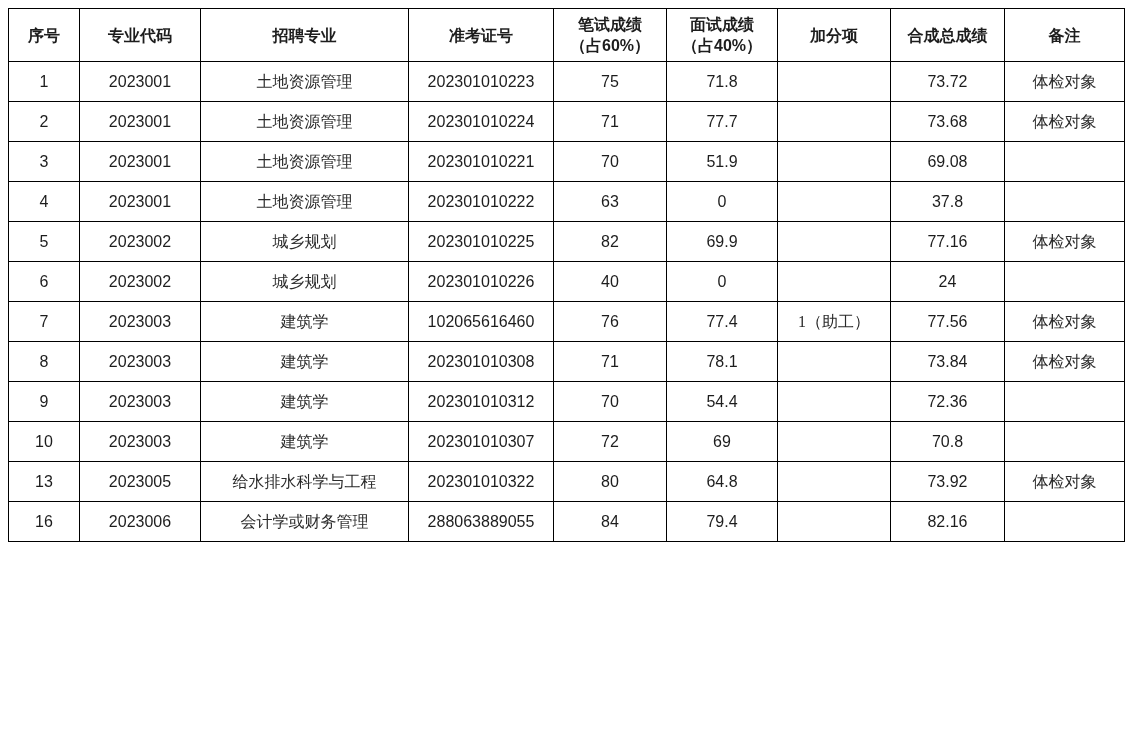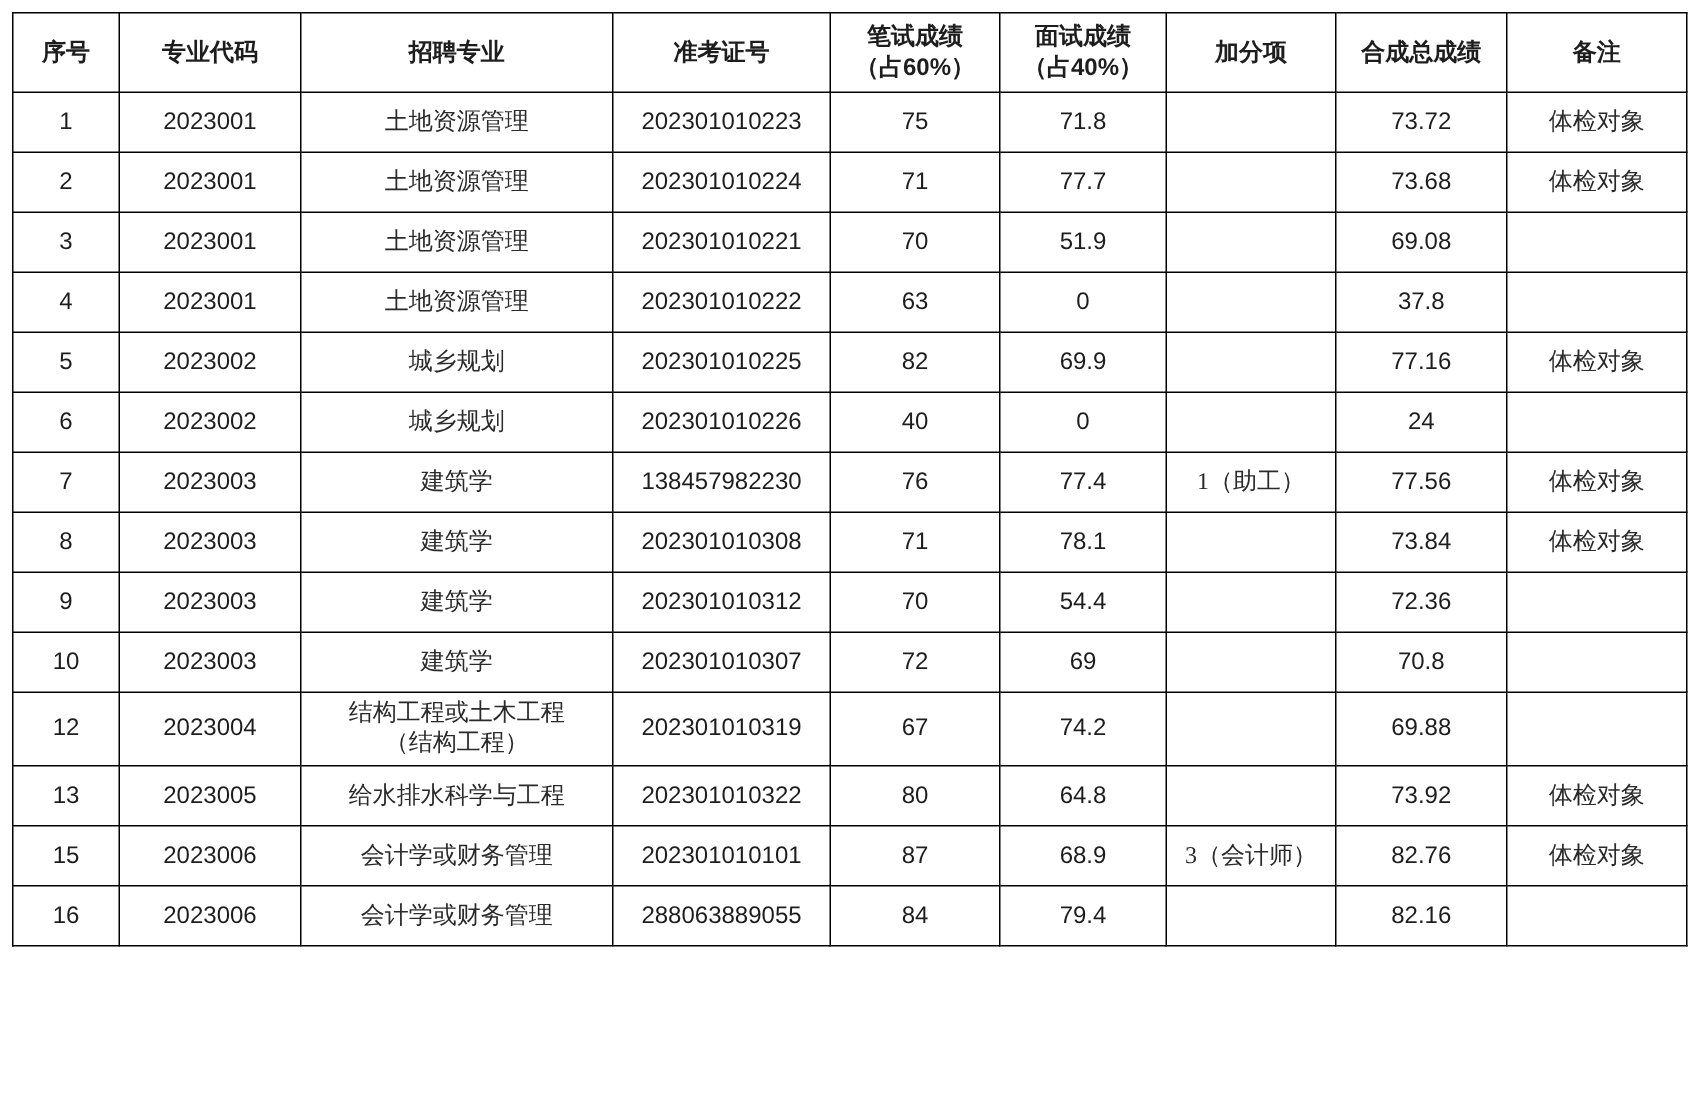--- a/index.html
+++ b/index.html
@@ -146,21 +146,21 @@
           <td>40</td>
           <td>0</td>
           <td></td>
           <td>24</td>
           <td></td>
         </tr>
         <tr>
           <td>7</td>
           <td>2023003</td>
           <td>建筑学</td>
-          <td>138457982230</td>
+          <td>102065616460</td>
           <td>76</td>
           <td>77.4</td>
           <td>1（助工）</td>
           <td>77.56</td>
           <td>体检对象</td>
         </tr>
         <tr>
           <td>8</td>
           <td>2023003</td>
           <td>建筑学</td>
@@ -184,57 +184,34 @@
         </tr>
         <tr>
           <td>10</td>
           <td>2023003</td>
           <td>建筑学</td>
           <td>202301010307</td>
           <td>72</td>
           <td>69</td>
           <td></td>
           <td>70.8</td>
-          <td></td>
-        </tr>
-        <tr>
-          <td>12</td>
-          <td>2023004</td>
-          <td>结构工程或土木工程
-（结构工程）</td>
-          <td>202301010319</td>
-          <td>67</td>
-          <td>74.2</td>
-          <td></td>
-          <td>69.88</td>
           <td></td>
         </tr>
         <tr>
           <td>13</td>
           <td>2023005</td>
           <td>给水排水科学与工程</td>
           <td>202301010322</td>
           <td>80</td>
           <td>64.8</td>
           <td></td>
           <td>73.92</td>
           <td>体检对象</td>
         </tr>
         <tr>
-          <td>15</td>
-          <td>2023006</td>
-          <td>会计学或财务管理</td>
-          <td>202301010101</td>
-          <td>87</td>
-          <td>68.9</td>
-          <td>3（会计师）</td>
-          <td>82.76</td>
-          <td>体检对象</td>
-        </tr>
-        <tr>
           <td>16</td>
           <td>2023006</td>
           <td>会计学或财务管理</td>
           <td>288063889055</td>
           <td>84</td>
           <td>79.4</td>
           <td></td>
           <td>82.16</td>
           <td></td>
         </tr>

